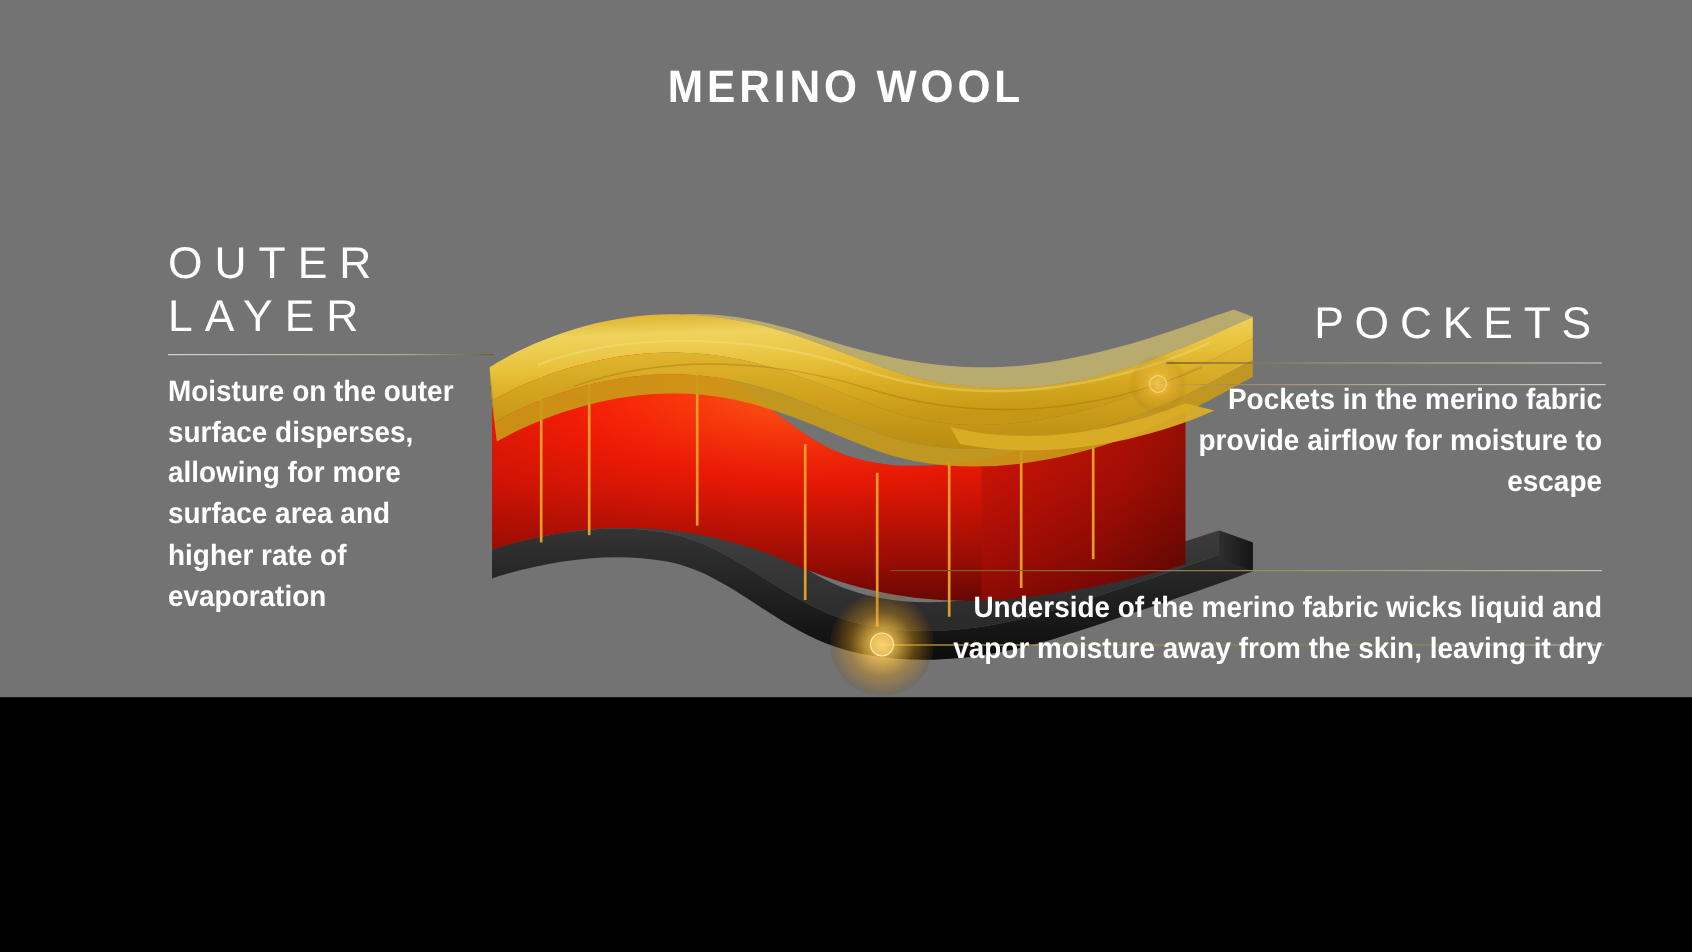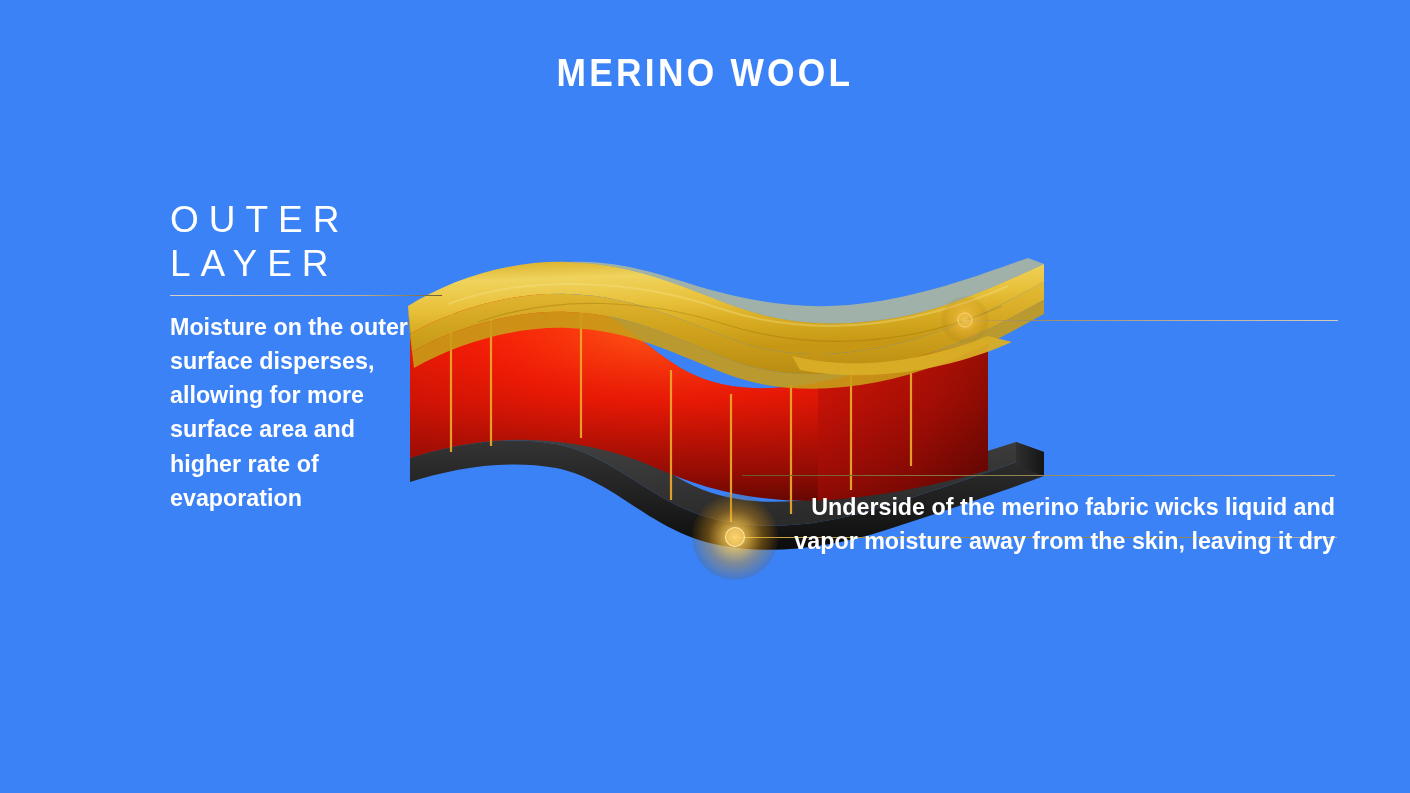--- a/index.html
+++ b/index.html
@@ -13,22 +13,22 @@
     overflow: hidden;
     font-family: "Liberation Sans", sans-serif;
     position: relative;
     -webkit-font-smoothing: antialiased;
   }
 
   #stage {
     position: absolute;
     left: 0; top: 0;
     width: 1410px;
-    height: 793px;
-    background: #3b82f6;
+    height: 581px;
+    background: #737373;
   }
 
   
   .title {
     position: absolute;
     left: 0;
     top: 52px;
     width: 1410px;
     text-align: center;
     color: #ffffff;
@@ -68,21 +68,20 @@
     font-family: "Liberation Sans", sans-serif;
     transform: scaleX(0.95);
   }
 
   
   #callout-outer-layer {
     left: 140px;
     top: 198px;
     width: 272px;
     text-align: left;
-    margin-left: 30px;
   }
   #callout-outer-layer .callout-heading { letter-spacing: 10px; }
   #callout-outer-layer .callout-rule {
     background: linear-gradient(to right, #d8d2c6 0%, #b9ab8d 72%, #6d5d38 100%);
   }
   #callout-outer-layer .callout-body { transform-origin: left top; }
 
   
   #callout-pockets {
     left: 972px;
@@ -447,19 +446,24 @@
     <span class="ring"></span>
   </div>
 
   <div class="callout" id="callout-outer-layer">
     <div class="callout-heading">OUTER
 LAYER</div>
     <div class="callout-rule"></div>
     <div class="callout-body">Moisture on the outer surface disperses, allowing for more surface area and higher rate of evaporation</div>
   </div>
 
+  <div class="callout" id="callout-pockets">
+    <div class="callout-heading">POCKETS</div>
+    <div class="callout-rule"></div>
+    <div class="callout-body">Pockets in the merino fabric provide airflow for moisture to escape</div>
+  </div>
 
   <div class="callout" id="callout-under-fabric">
     <div class="callout-rule"></div>
     <div class="callout-body">Underside of the merino fabric wicks liquid and vapor moisture away from the skin, leaving it dry</div>
   </div>
 
 </div>
 
 </body></html>

